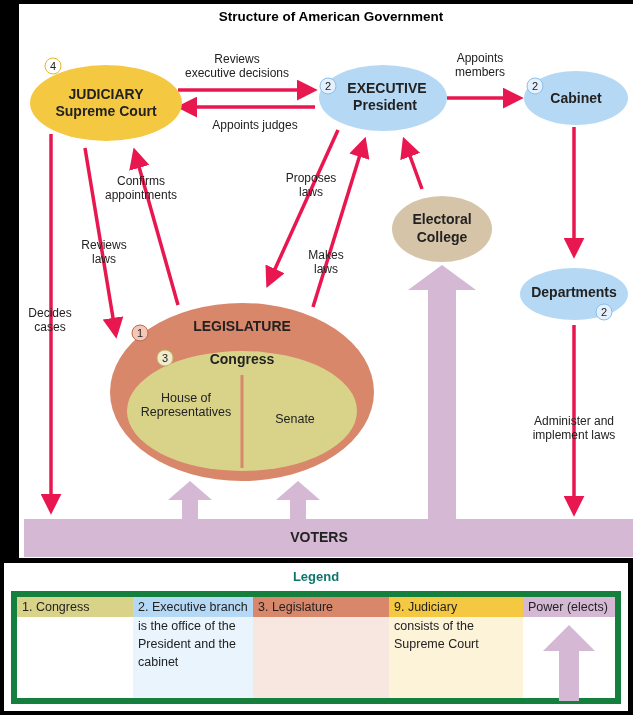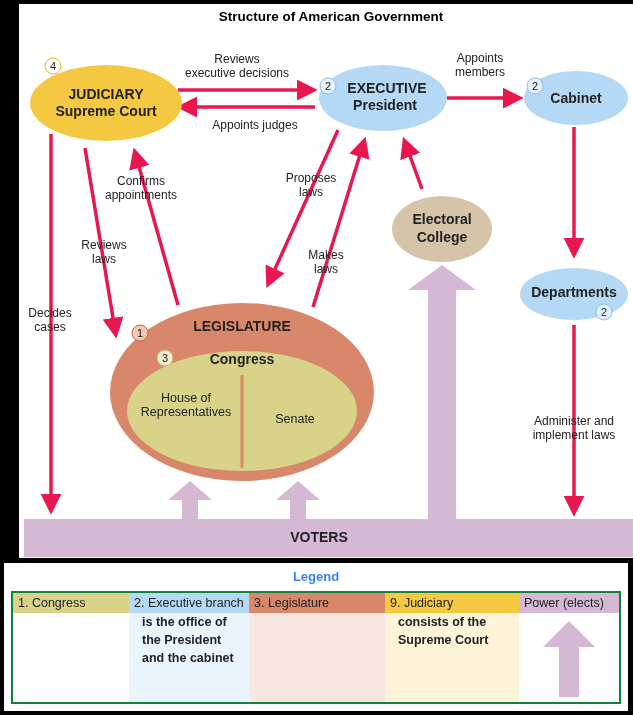--- a/index.html
+++ b/index.html
@@ -1,24 +1,24 @@
 <!DOCTYPE html>
 <html><head>
 <meta charset="utf-8">
 <style>
   html, body { margin:0; padding:0; background:#000; }
   body { width:633px; height:715px; position:relative; overflow:hidden; font-family:"Liberation Sans", sans-serif; }
   #frame { position:absolute; left:4px; top:4px; width:624px; height:554px; background:#fff;margin-left:15px; }
   #legend-frame { position:absolute; left:4px; top:563px; width:624px; height:148px; background:#fff; }
   svg text { font-family:"Liberation Sans", sans-serif; }
-  .legend-title { position:absolute; left:0; width:100%; top:6px; text-align:center; font-weight:bold; font-size:13px; color:#3b82f6; }
-  .legend-table { position:absolute; left:7px; top:28px; width:610px; height:113px; border:2px solid #15803d; box-sizing:border-box; display:flex; }
+  .legend-title { position:absolute; left:0; width:100%; top:6px; text-align:center; font-weight:bold; font-size:13px; color:#0f766e; }
+  .legend-table { position:absolute; left:7px; top:28px; width:610px; height:113px; border:6px solid #15803d; box-sizing:border-box; display:flex; }
   .lcol { height:100%; font-size:12.5px; line-height:18px; color:#222; box-sizing:border-box; }
   .lhead { padding:1px 5px; height:18px; }
-  .lbody { padding:0 13px;font-weight:bold; }
+  .lbody { padding:0 5px; }
   .arrow-icon { position:absolute; left:50%; transform:translateX(-50%); top:26px; width:56px; height:78px; }
 </style>
 </head>
 <body>
 
 <div id="frame">
 <svg width="624" height="554" viewBox="4 4 624 554">
   <defs>
     <marker id="ah" markerWidth="6" markerHeight="6" refX="3.5" refY="3" orient="auto" markerUnits="strokeWidth">
       <path d="M0,0 L6,3 L0,6 Z" fill="#e8174f"></path>

